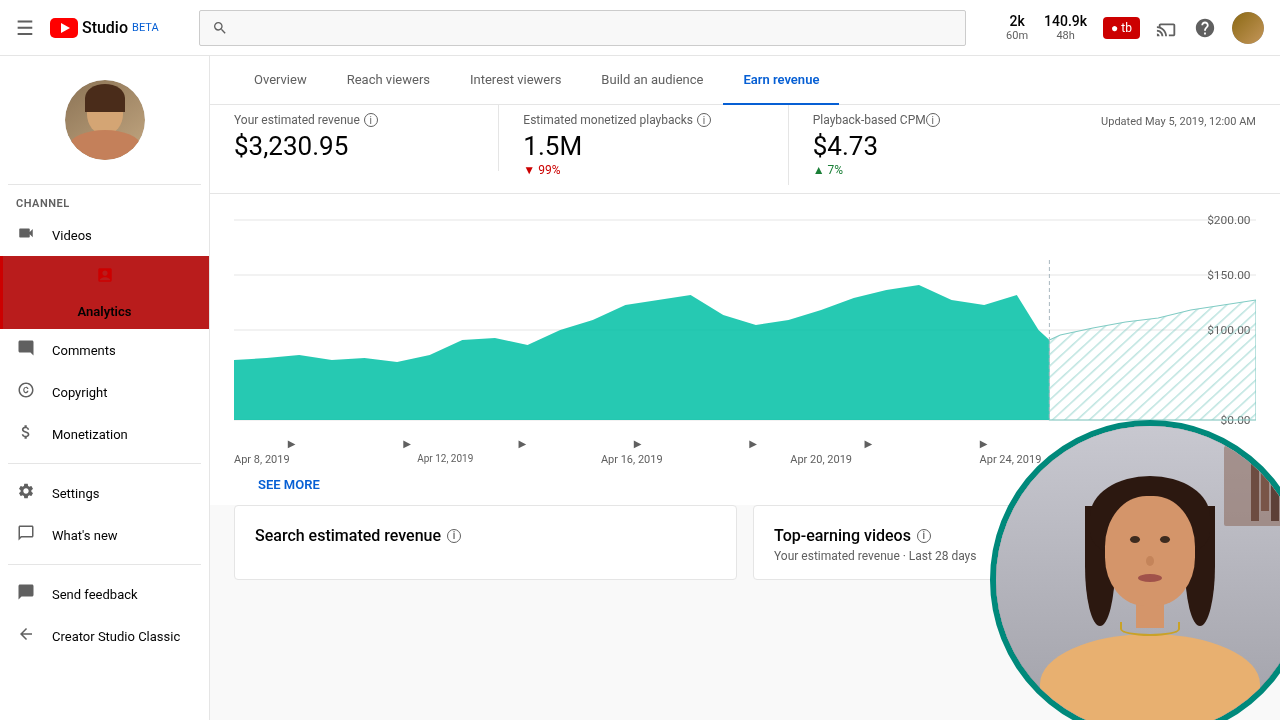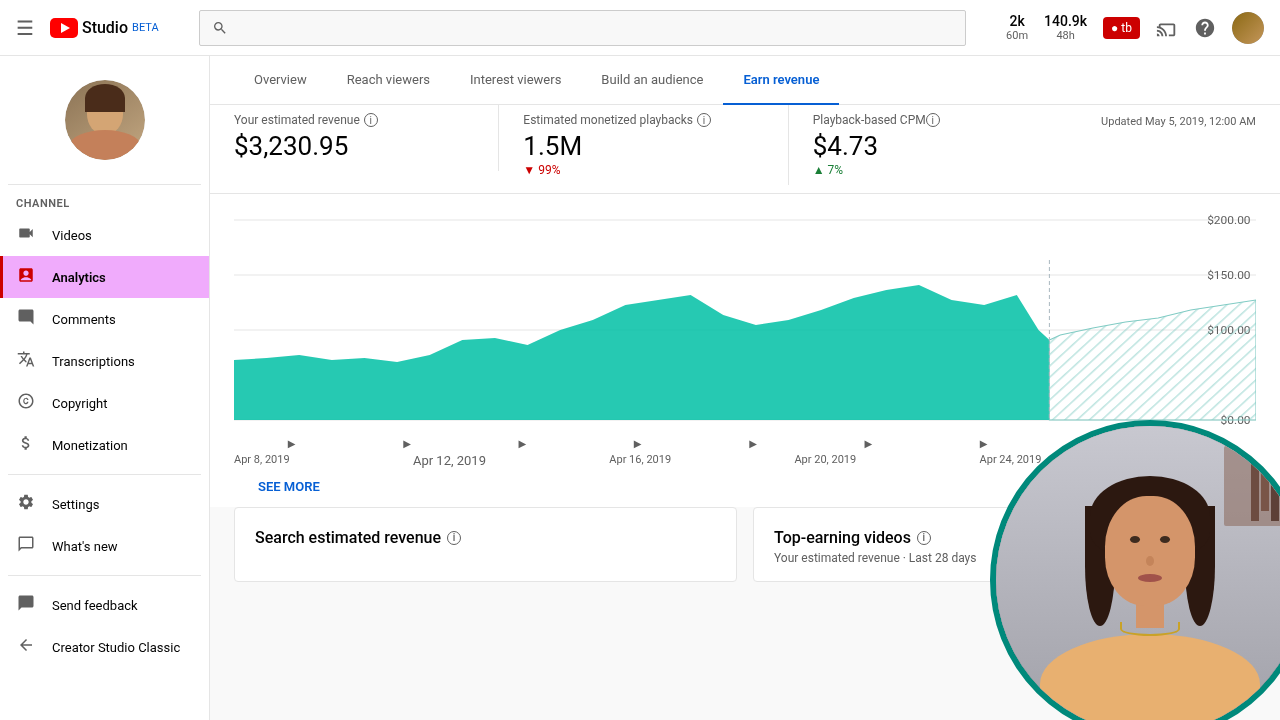--- a/index.html
+++ b/index.html
@@ -52,21 +52,21 @@
     .sidebar-divider { height: 1px; background: #e5e5e5; margin: 0 8px; }
     .sidebar-section-label {
       font-size: 11px; font-weight: 600; color: #606060;
       padding: 12px 16px 4px; text-transform: uppercase; letter-spacing: 0.5px;
     }
     .sidebar-item {
       display: flex; align-items: center; gap: 16px;
       padding: 10px 16px; cursor: pointer; font-size: 13px; color: #030303;
       position: relative;
     }
-    .sidebar-item.active { background: #f0abfc; font-weight: 600; }
+    .sidebar-item.active { background: #b91c1c; font-weight: 600; flex-direction: column; }
     .sidebar-item.active::before {
       content: ''; position: absolute; left: 0; top: 0; bottom: 0;
       width: 3px; background: #cc0000;
     }
     .sidebar-item .icon { font-size: 18px; color: #606060; min-width: 20px; text-align: center; }
     .sidebar-item.active .icon { color: #cc0000; }
 
     
     .main {
       margin-left: 210px; margin-top: 56px; padding: 0 0 40px 0;
@@ -216,28 +216,20 @@
 
   <div class="sidebar-item">
     <span class="icon">
       <svg width="18" height="18" viewBox="0 0 24 24" fill="#606060">
           <path d="M21.99 4c0-1.1-.89-2-1.99-2H4c-1.1 0-2 .9-2 2v12c0 1.1.9 2 2 2h14l4 4-.01-18z"></path>
         </svg>
     </span>
     <span>Comments</span>
   </div>
 
-  <div class="sidebar-item">
-    <span class="icon">
-      <svg width="18" height="18" viewBox="0 0 24 24" fill="#606060">
-          <path d="M12.87 15.07l-2.54-2.51.03-.03c1.74-1.94 2.98-4.17 3.71-6.53H17V4h-7V2H8v2H1v1.99h11.17C11.5 7.92 10.44 9.75 9 11.35 8.07 10.32 7.3 9.19 6.69 8h-2c.73 1.63 1.73 3.17 2.98 4.56l-5.09 5.02L4 19l5-5 3.11 3.11.76-2.04zM18.5 10h-2L12 22h2l1.12-3h4.75L21 22h2l-4.5-12zm-2.62 7l1.62-4.33L19.12 17h-3.24z"></path>
-        </svg>
-    </span>
-    <span>Transcriptions</span>
-  </div>
 
   <div class="sidebar-item">
     <span class="icon">
       <svg width="18" height="18" viewBox="0 0 24 24" fill="#606060">
           <path d="M10.08 10.86c.05-.33.16-.62.3-.87s.34-.46.59-.62c.24-.15.54-.22.91-.23.23.01.44.05.63.13.2.09.38.21.52.36s.25.33.34.53.13.42.14.64h1.79c-.02-.47-.11-.9-.28-1.29s-.4-.73-.7-1.01-.66-.5-1.08-.66S12.38 8 11.91 8c-.61 0-1.14.12-1.59.36s-.83.56-1.13.97-.52.88-.66 1.41S8.35 11.75 8.35 12v.29c0 .52.07 1.02.21 1.51s.37.92.66 1.29.67.66 1.13.87 1 .32 1.61.32c.45 0 .87-.08 1.26-.24s.73-.38 1.01-.67.51-.63.67-1.02.25-.82.25-1.28h-1.79c-.01.21-.06.4-.15.58s-.21.33-.36.46-.32.23-.52.3c-.19.07-.39.09-.6.1-.36-.01-.66-.09-.89-.24-.25-.16-.45-.37-.59-.62s-.25-.55-.3-.88-.08-.67-.08-1v-.29c0-.31.03-.63.08-.97z"></path>
           <path d="M12 2C6.48 2 2 6.48 2 12s4.48 10 10 10 10-4.48 10-10S17.52 2 12 2zm0 18c-4.41 0-8-3.59-8-8s3.59-8 8-8 8 3.59 8 8-3.59 8-8 8z"></path>
         </svg>
     </span>
     <span>Copyright</span>
   </div>
@@ -411,21 +403,21 @@
         <span style="font-size:10px;color:#606060;cursor:pointer;">▶</span>
         <span style="font-size:10px;color:#606060;cursor:pointer;">▶</span>
         <span style="font-size:10px;color:#606060;cursor:pointer;">▶</span>
         <span style="font-size:10px;color:#606060;cursor:pointer;">▶</span>
       </div>
     </div>
 
     
     <div style="display:flex; justify-content:space-between; padding:4px 0 8px; width:79%;">
       <span style="font-size:11px;color:#606060;">Apr 8, 2019</span>
-      <span style="font-size:13px;color:#606060;">Apr 12, 2019</span>
+      <span style="font-size:10px;color:#606060;">Apr 12, 2019</span>
       <span style="font-size:11px;color:#606060;">Apr 16, 2019</span>
       <span style="font-size:11px;color:#606060;">Apr 20, 2019</span>
       <span style="font-size:11px;color:#606060;">Apr 24, 2019</span>
     </div>
   </div>
 
   <div style="background:#fff; padding:0 24px 12px;">
     <span class="see-more">SEE MORE</span>
   </div>
 

